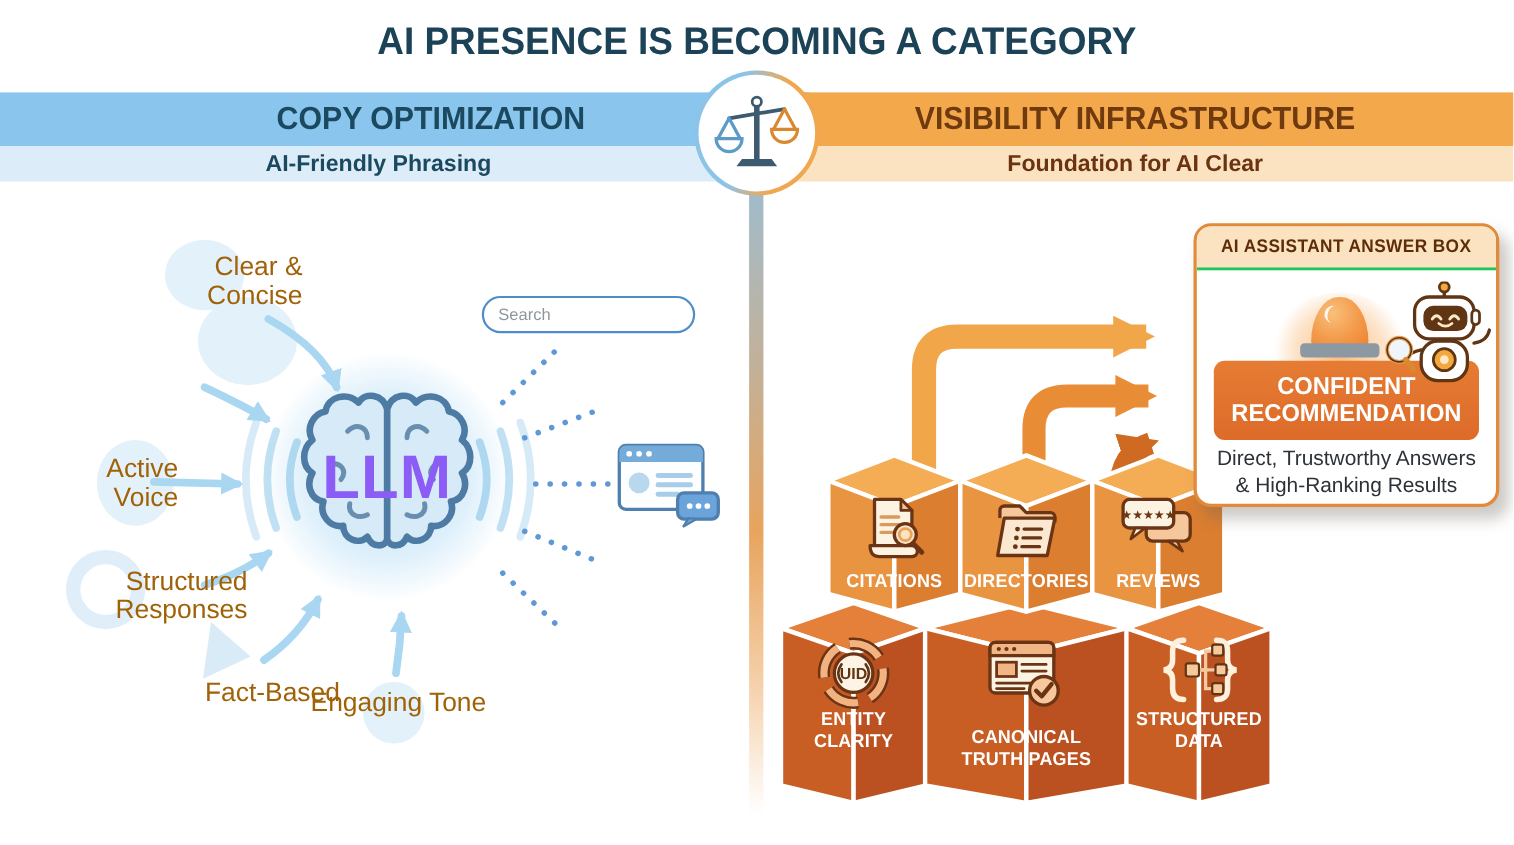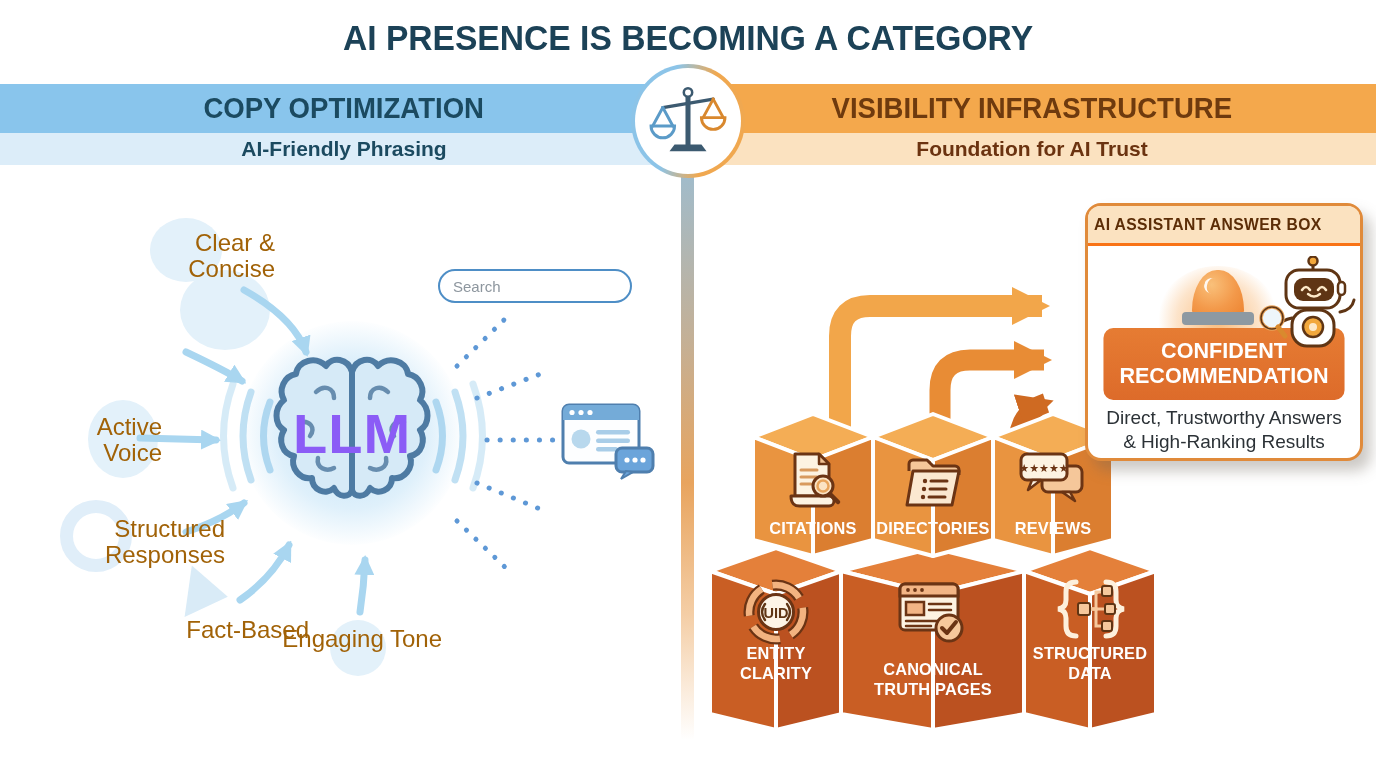--- a/index.html
+++ b/index.html
@@ -7,21 +7,21 @@
          font-family:"Liberation Sans",sans-serif;}
   .abs{position:absolute;}
 
   
   .title{left:0;top:18px;width:1376px;text-align:center;font-size:35px;font-weight:800;
          color:#1c4257;letter-spacing:0px;transform:scaleX(0.96);}
   .band-main{top:84px;height:49px;display:flex;align-items:center;justify-content:center;
              font-size:29px;font-weight:800;}
   .band-sub{top:133px;height:32px;display:flex;align-items:center;justify-content:center;
             font-size:21px;font-weight:700;}
-  .band-left-main{left:0;width:688px;background:#89c5ec;color:#1b4a60;}
+  .band-left-main{left:0;width:688px;background:#89c5ec;color:#1b4a60;padding-left:48px;}
   .band-right-main{left:688px;width:688px;background:#f4a84c;color:#6e3a0e;}
   .band-left-sub{left:0;width:688px;background:#dcedf9;color:#1b4a60;}
   .band-right-sub{left:688px;width:688px;background:#fbe2c0;color:#6b3310;}
   .scale-ring{left:631px;top:64px;width:114px;height:114px;border-radius:50%;
               background:linear-gradient(100deg,#8cc4e8 35%,#f0a850 65%);
               display:flex;align-items:center;justify-content:center;z-index:6;}
   .scale-inner{width:106px;height:106px;border-radius:50%;background:#ffffff;
                display:flex;align-items:center;justify-content:center;}
   .divider{left:681px;top:168px;width:13px;height:572px;z-index:1;
            background:linear-gradient(180deg,#9fbccd 0%,#c4b096 30%,#e8a45e 55%,#f2c August 90%,rgba(246,213,177,0) 100%);}
@@ -43,22 +43,22 @@
   .searchbox input{flex:1;border:0;outline:none;background:transparent;font-size:15px;color:#444;
                    padding:0 0 0 13px;font-family:"Liberation Sans",sans-serif;}
   .searchbox input::placeholder{color:#8d969e;opacity:1;}
 
   
   .box-label{color:#ffffff;font-weight:800;text-align:center;z-index:4;font-size:17px;
              line-height:1.18;letter-spacing:.2px;transform:scaleX(.96);}
   .box-icon{z-index:4;}
   .card{left:1085px;top:203px;width:272px;height:252px;background:#ffffff;border:3px solid #e08a3a;
         border-radius:16px;z-index:6;box-shadow:8px 10px 14px rgba(110,100,90,.35);}
-  .card-header{height:37px;background:#fbe2c0;border-bottom:3px solid #f97316;border-radius:12px 12px 0 0;
-               display:flex;align-items:center;font-size:16.5px;font-weight:800;
+  .card-header{height:37px;background:#fbe2c0;border-bottom:3px solid #22c55e;border-radius:12px 12px 0 0;
+               display:flex;align-items:center;justify-content:center;font-size:16.5px;font-weight:800;
                color:#5c2d07;letter-spacing:.4px;}
   .card-body{position:relative;height:206px;}
   .siren-glow{left:68px;top:20px;width:124px;height:110px;border-radius:50%;
               background:radial-gradient(circle,rgba(247,166,82,.75) 0%,rgba(247,166,82,.3) 50%,rgba(247,166,82,0) 72%);}
   .siren-dome{left:104px;top:24px;width:52px;height:46px;border-radius:26px 26px 6px 6px/42px 42px 6px 6px;
               background:radial-gradient(circle at 38% 32%,#f9c07a 0%,#f3994a 55%,#ec8330 100%);}
   .siren-shine{left:116px;top:32px;width:14px;height:16px;border-left:3px solid rgba(255,255,255,.9);
                border-radius:50%;transform:rotate(14deg);}
   .siren-base{left:94px;top:66px;width:72px;height:13px;background:#8d99a2;border-radius:4px;}
   .badge{left:13px;top:82px;width:246px;height:72px;border-radius:10px;
@@ -79,21 +79,21 @@
   <div class="abs band-main band-left-main">
     <span style="transform:scaleX(.95)">COPY OPTIMIZATION</span>
   </div>
   <div class="abs band-main band-right-main">
     <span style="transform:scaleX(.95)">VISIBILITY INFRASTRUCTURE</span>
   </div>
   <div class="abs band-sub band-left-sub">
     <span>AI-Friendly Phrasing</span>
   </div>
   <div class="abs band-sub band-right-sub">
-    <span>Foundation for AI Trust</span>
+    <span>Foundation for AI Clear</span>
   </div>
 
   <div class="abs scale-ring">
     <div class="scale-inner">
       <svg width="84" height="84" viewBox="-50 -50 100 100">
         <line x1="0" y1="-34" x2="0" y2="28" stroke="#3c5a70" stroke-width="6" stroke-linecap="round"></line>
         <circle cx="0" cy="-34" r="5" fill="#fff" stroke="#3c5a70" stroke-width="3"></circle>
         <line x1="-30" y1="-16" x2="30" y2="-26" stroke="#3c5a70" stroke-width="4" stroke-linecap="round"></line>
 
         <g stroke="#5b9bc8" stroke-width="3.5" fill="none" stroke-linecap="round">

